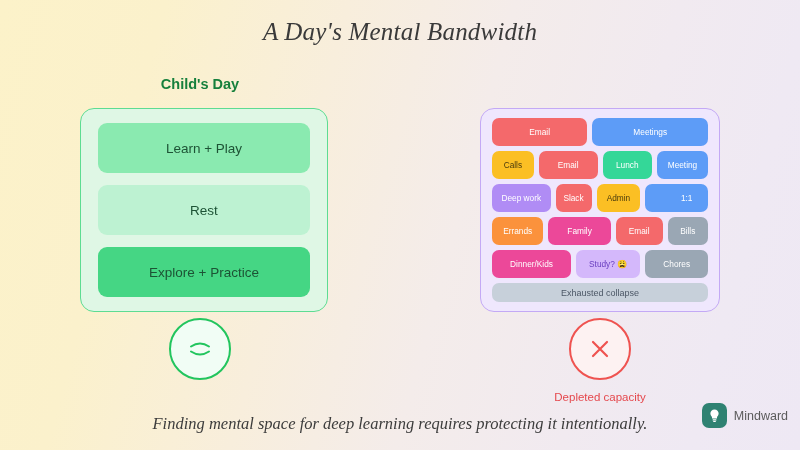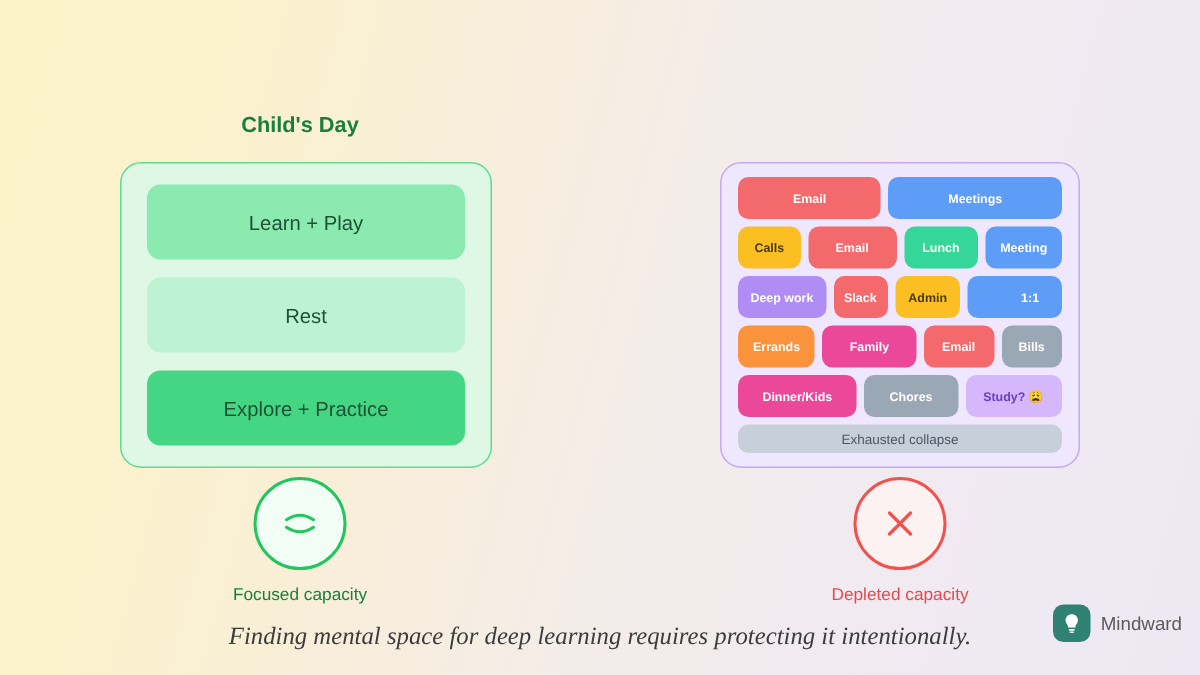--- a/index.html
+++ b/index.html
@@ -103,21 +103,21 @@
     display: flex;
     gap: 5px;
     height: 28px;
   }
   .chip {
     border-radius: 7px;
     display: flex;
     align-items: center;
     justify-content: center;
     font-size: 8.3px;
-    font-weight: bold;
+    font-weight: normal;
     color: #ffffff;
     white-space: nowrap;
     overflow: hidden;
   }
   .chip.dark-text { color: #4a3b0d; }
   .chip.purple-text { color: #6a3fc0; }
   .chip.collapse {
     flex: 1 1 100%;
     font-size: 9px;
     font-weight: normal;
@@ -192,20 +192,21 @@
   .brand-name {
     font-size: 12.5px;
     color: #5b5b5b;
   }
 </style>
 </head>
 <body>
 
 <div class="stage">
 
+  <div class="title">A Day's Mental Bandwidth</div>
 
   <div class="col-head child" style="color: rgb(22, 128, 60);">Child's Day</div>
 
   <div class="child-panel" style="background: rgb(223, 247, 229); border-color: rgb(93, 220, 146);">
     <div class="child-block b0" style="background: rgb(138, 234, 176);">Learn + Play</div>
     <div class="child-block b2" style="background: rgb(189, 242, 210);">Rest</div>
     <div class="child-block b1" style="background: rgb(69, 214, 132);">Explore + Practice</div>
   </div>
 
   <div class="adult-panel" style="background: rgb(239, 231, 253); border-color: rgb(195, 169, 245);">
@@ -227,35 +228,34 @@
           <div class="chip" style="background: rgb(93, 156, 247); flex: 32 1 0px; padding-left: 20px;">1:1</div>
         </div>
         <div class="chip-row">
           <div class="chip" style="background: rgb(251, 146, 60); flex: 33 1 0px;">Errands</div>
           <div class="chip" style="background: rgb(236, 72, 153); flex: 40 1 0px;">Family</div>
           <div class="chip" style="background: rgb(244, 105, 107); flex: 30 1 0px;">Email</div>
           <div class="chip" style="background: rgb(154, 167, 180); flex: 26 1 0px;">Bills</div>
         </div>
         <div class="chip-row">
           <div class="chip" style="background: rgb(236, 72, 153); flex: 43 1 0px;">Dinner/Kids</div>
+          <div class="chip purple-text" style="background: rgb(212, 184, 251); flex: 35 1 0px;">Study? 😩</div>
           <div class="chip" style="background: rgb(154, 167, 180); flex: 34 1 0px;">Chores</div>
-          <div class="chip purple-text" style="background: rgb(212, 184, 251); flex: 35 1 0px;">Study? 😩</div>
         </div>
       </div>
     <div class="chip collapse" style="background: rgb(199, 208, 218);">Exhausted collapse</div>
   </div>
 
   <div class="cap child">
     <div class="cap-circle">
       <svg width="34" height="34" viewBox="0 0 34 34" aria-hidden="true">
         <path d="M8 14.5 Q17 8.5 26 14.5" fill="none" stroke="#22c55e" stroke-width="2" stroke-linecap="round"></path>
         <path d="M8 19.5 Q17 25.5 26 19.5" fill="none" stroke="#22c55e" stroke-width="2" stroke-linecap="round"></path>
       </svg>
     </div>
-    <div class="cap-label" style="color: rgb(23, 128, 61);">Focused capacity</div>
   </div>
 
   <div class="cap adult">
     <div class="cap-circle">
       <svg width="30" height="30" viewBox="0 0 30 30" aria-hidden="true">
         <path d="M8 8 L22 22 M22 8 L8 22" fill="none" stroke="#ef5350" stroke-width="2.2" stroke-linecap="round"></path>
       </svg>
     </div>
     <div class="cap-label" style="color: rgb(229, 72, 77);">Depleted capacity</div>
   </div>

